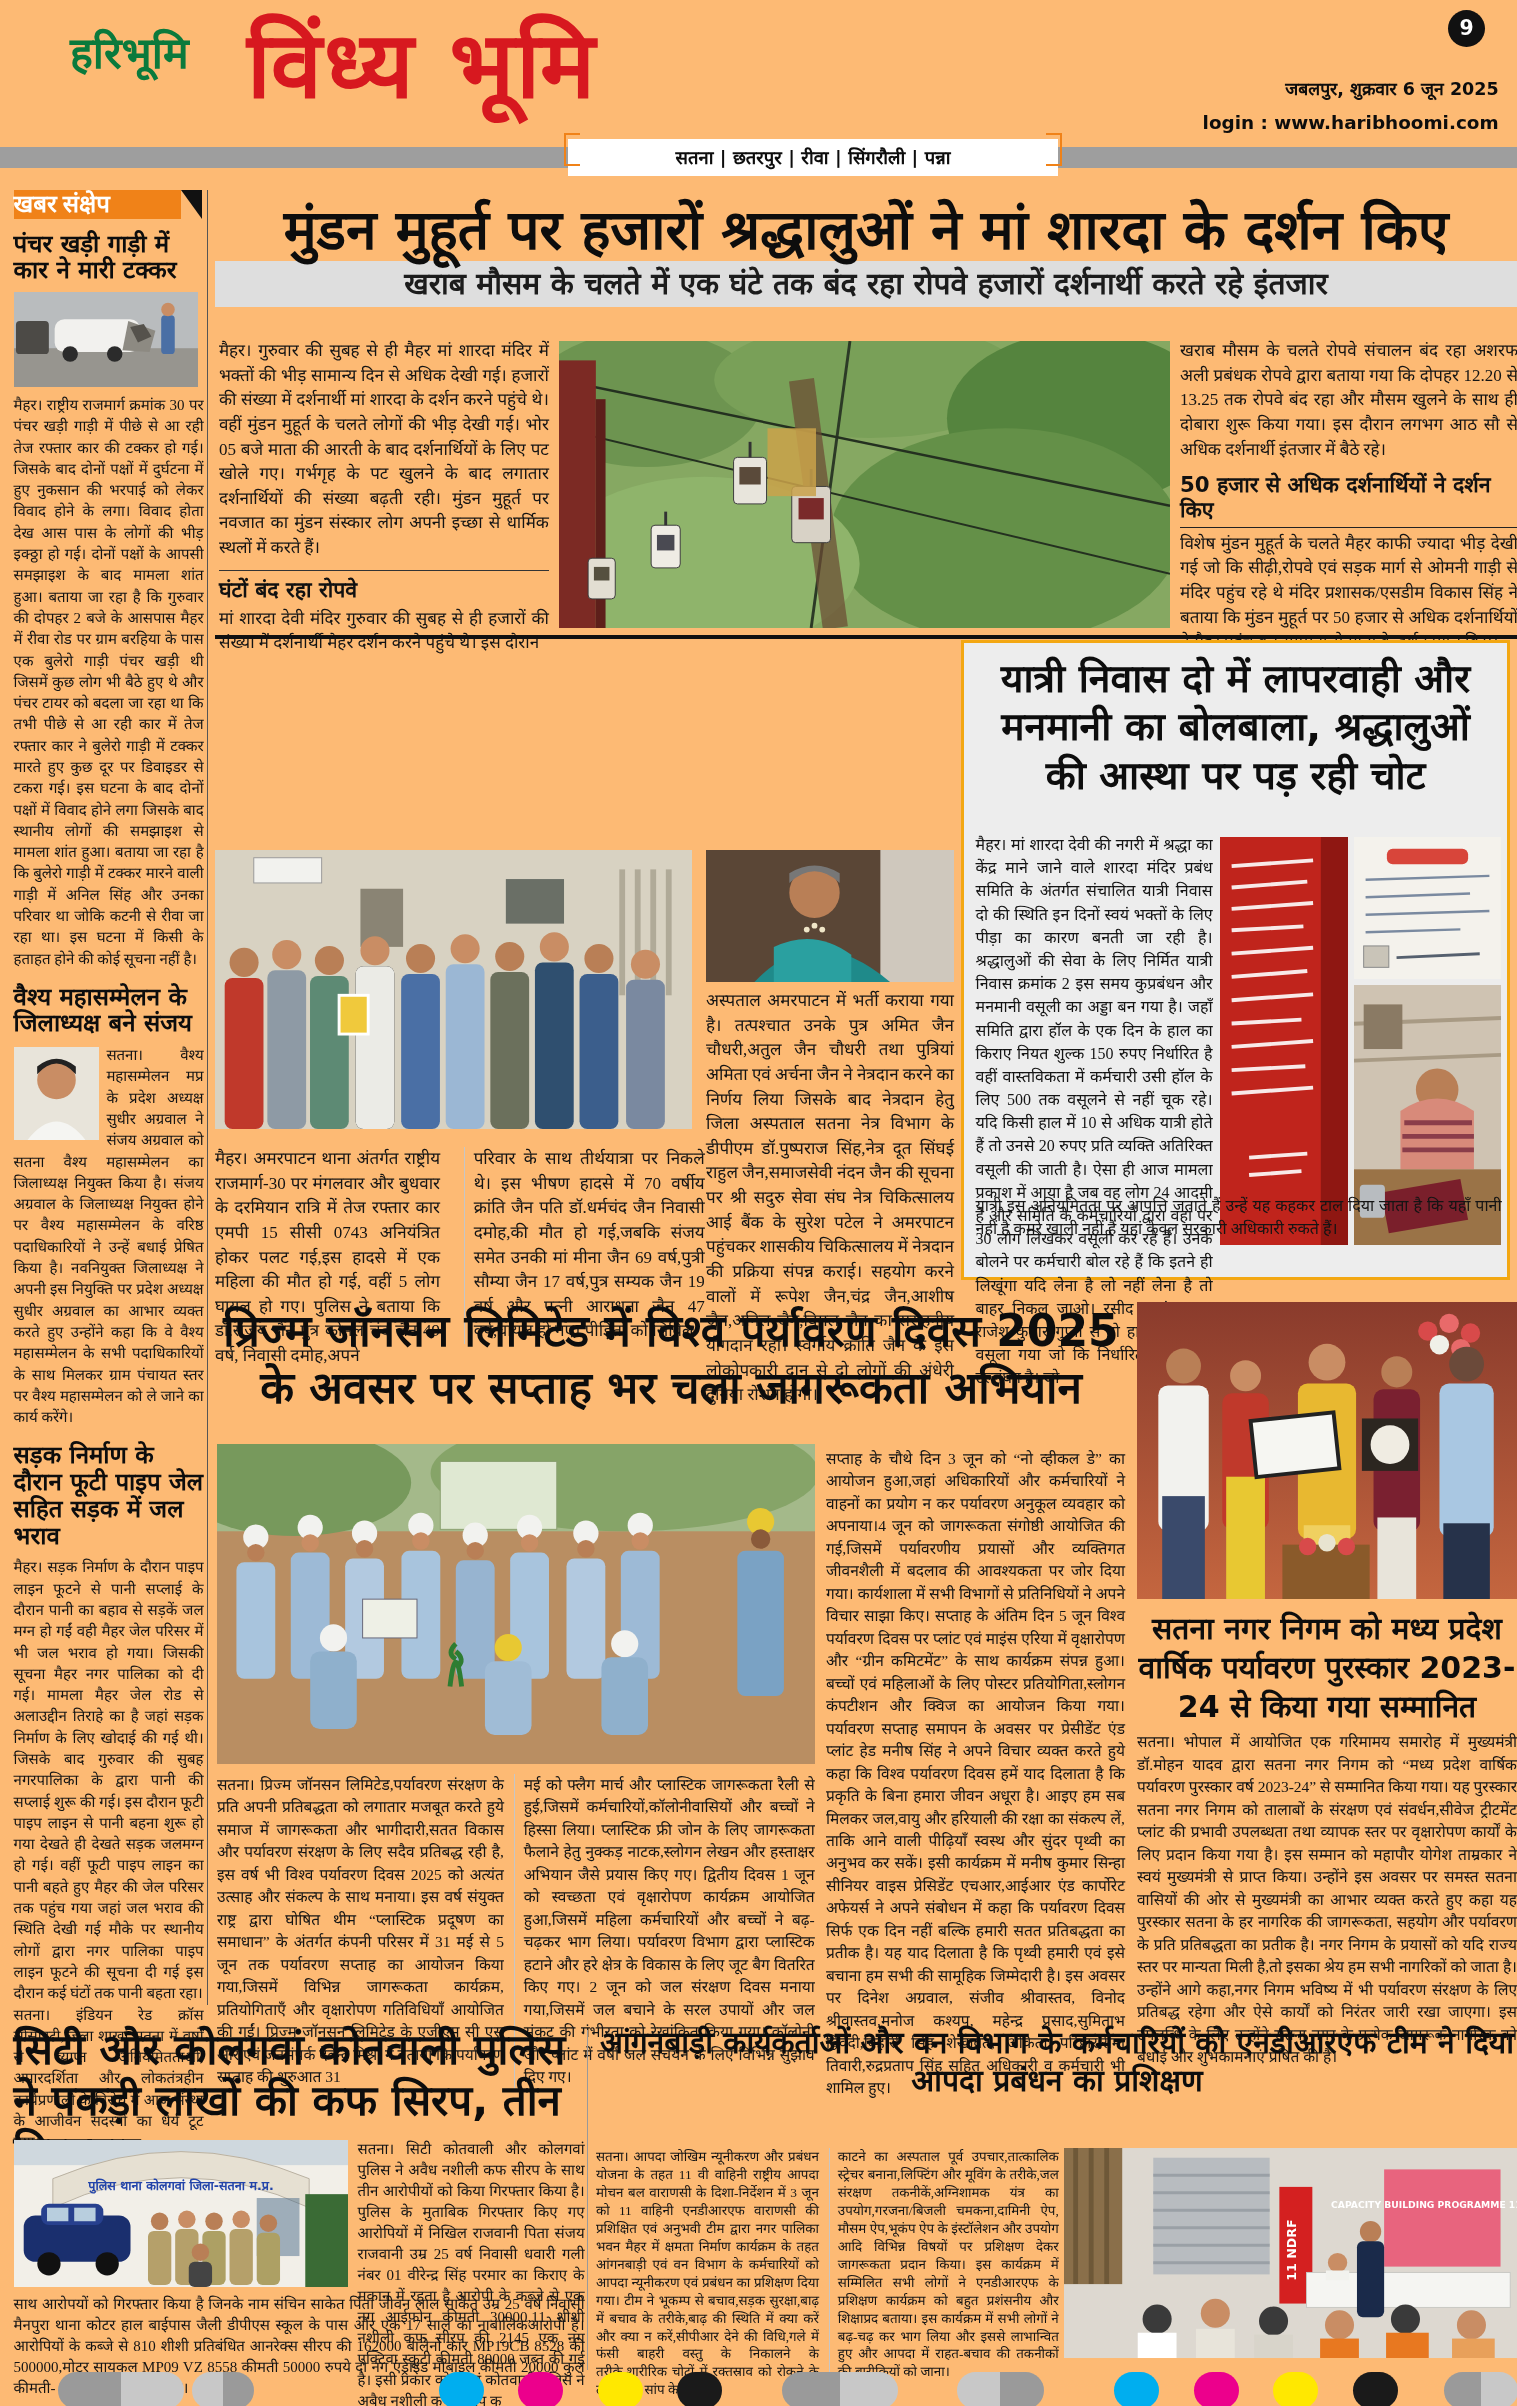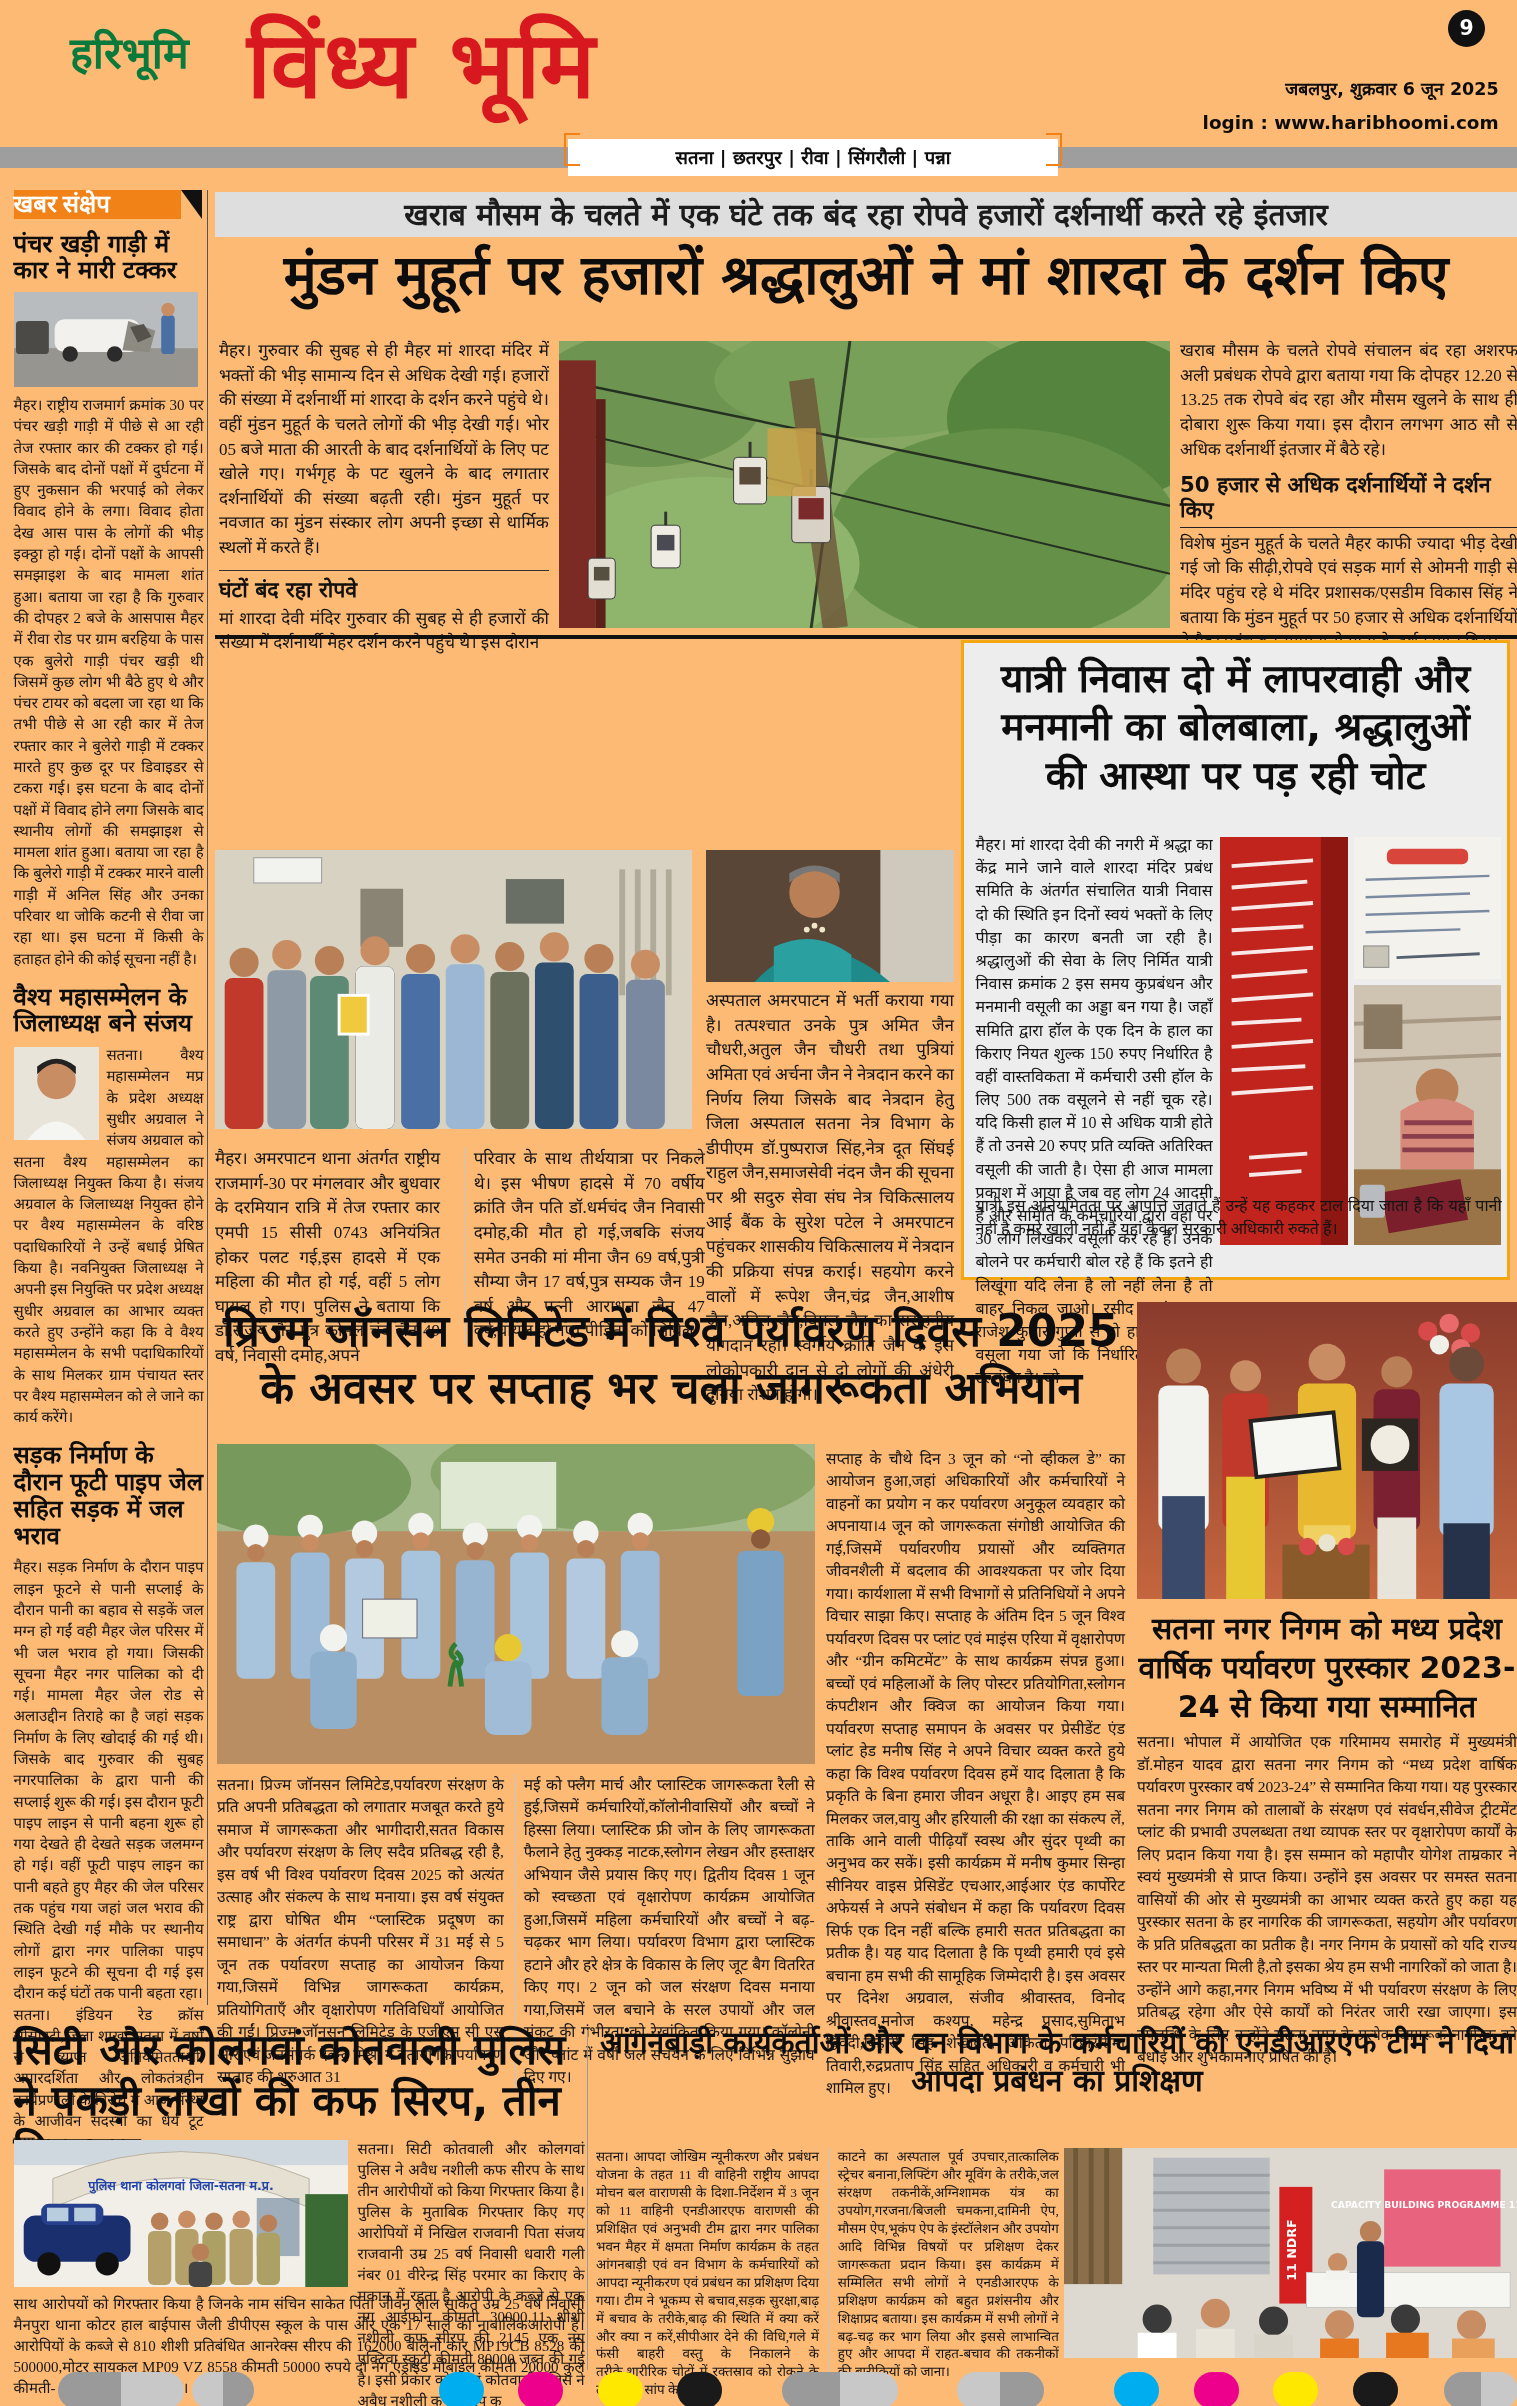--- a/index.html
+++ b/index.html
@@ -76,22 +76,22 @@
     </div>
     <div class="small-txt">सतना। वैश्य महासम्मेलन मप्र के प्रदेश अध्यक्ष सुधीर अग्रवाल ने संजय अग्रवाल को सतना वैश्य महासम्मेलन का जिलाध्यक्ष नियुक्त किया है। संजय अग्रवाल के जिलाध्यक्ष नियुक्त होने पर वैश्य महासम्मेलन के वरिष्ठ पदाधिकारियों ने उन्हें बधाई प्रेषित किया है। नवनियुक्त जिलाध्यक्ष ने अपनी इस नियुक्ति पर प्रदेश अध्यक्ष सुधीर अग्रवाल का आभार व्यक्त करते हुए उन्होंने कहा कि वे वैश्य महासम्मेलन के सभी पदाधिकारियों के साथ मिलकर ग्राम पंचायत स्तर पर वैश्य महासम्मेलन को ले जाने का कार्य करेंगे।</div>
 
     <div class="hd" style="font-size:24px;margin:13.6px 0 7.8px 0;clear:both;">सड़क निर्माण के दौरान फूटी पाइप जेल सहित सड़क में जल भराव</div>
     <div class="small-txt">मैहर। सड़क निर्माण के दौरान पाइप लाइन फूटने से पानी सप्लाई के दौरान पानी का बहाव से सड़कें जल मग्न हो गईं वही मैहर जेल परिसर में भी जल भराव हो गया। जिसकी सूचना मैहर नगर पालिका को दी गई। मामला मैहर जेल रोड से अलाउद्दीन तिराहे का है जहां सड़क निर्माण के लिए खोदाई की गई थी। जिसके बाद गुरुवार की सुबह नगरपालिका के द्वारा पानी की सप्लाई शुरू की गई। इस दौरान फूटी पाइप लाइन से पानी बहना शुरू हो गया देखते ही देखते सड़क जलमग्न हो गई। वहीं फूटी पाइप लाइन का पानी बहते हुए मैहर की जेल परिसर तक पहुंच गया जहां जल भराव की स्थिति देखी गई मौके पर स्थानीय लोगों द्वारा नगर पालिका पाइप लाइन फूटने की सूचना दी गई इस दौरान कई घंटों तक पानी बहता रहा।</div>
 
     <div class="small-txt">सतना। इंडियन रेड क्रॉस सोसाइटी,जिला शाखा सतना में वर्षों से व्याप्त अनियमितताओं, अपारदर्शिता और लोकतंत्रहीन कार्यप्रणाली के विरोध में आज संस्था के आजीवन सदस्यों का धैर्य टूट गया।</div>
   </div>
 
   <div class="abs" style="left:215px;top:192px;width:1302px;height:444px;">
+    <div class="hd center" style="font-size:55px;margin-top:7.8px;">मुंडन मुहूर्त पर हजारों श्रद्धालुओं ने मां शारदा के दर्शन किए</div>
     <div class="hd center" style="background:#dedede;color:#1c1c1c;font-size:30px;padding:5.8px 0;">खराब मौसम के चलते में एक घंटे तक बंद रहा रोपवे हजारों दर्शनार्थी करते रहे इंतजार</div>
-    <div class="hd center" style="font-size:55px;margin-top:7.8px;">मुंडन मुहूर्त पर हजारों श्रद्धालुओं ने मां शारदा के दर्शन किए</div>
 
     <div class="abs" style="left:3.9px;top:147px;width:330px;height:291px;">
       <div class="body-txt">मैहर। गुरुवार की सुबह से ही मैहर मां शारदा मंदिर में भक्तों की भीड़  सामान्य दिन से अधिक देखी गई। हजारों की संख्या में दर्शनार्थी मां शारदा के दर्शन करने पहुंचे थे। वहीं मुंडन मुहूर्त के चलते लोगों की भीड़ देखी गई। भोर 05 बजे माता की आरती के बाद दर्शनार्थियों के लिए पट खोले गए। गर्भगृह के पट खुलने के बाद लगातार दर्शनार्थियों की संख्या बढ़ती रही। मुंडन मुहूर्त पर नवजात का मुंडन संस्कार लोग अपनी इच्छा से धार्मिक स्थलों में करते हैं।</div>
       <div class="subhead" style="border-top:1.9px solid #333;padding-top:5.8px;margin-top:9.7px;">घंटों बंद रहा रोपवे</div>
       <div class="body-txt">मां शारदा देवी मंदिर गुरुवार की सुबह से ही हजारों की संख्या में दर्शनार्थी मैहर दर्शन करने पहुंचे थे। इस दौरान</div>
     </div>
 
     <div class="photo abs" style="left:344px;top:149px;width:611px;height:287px;">
       <svg viewBox="0 0 630 296" preserveAspectRatio="none">
         <rect width="630" height="296" fill="#86a862"></rect>

